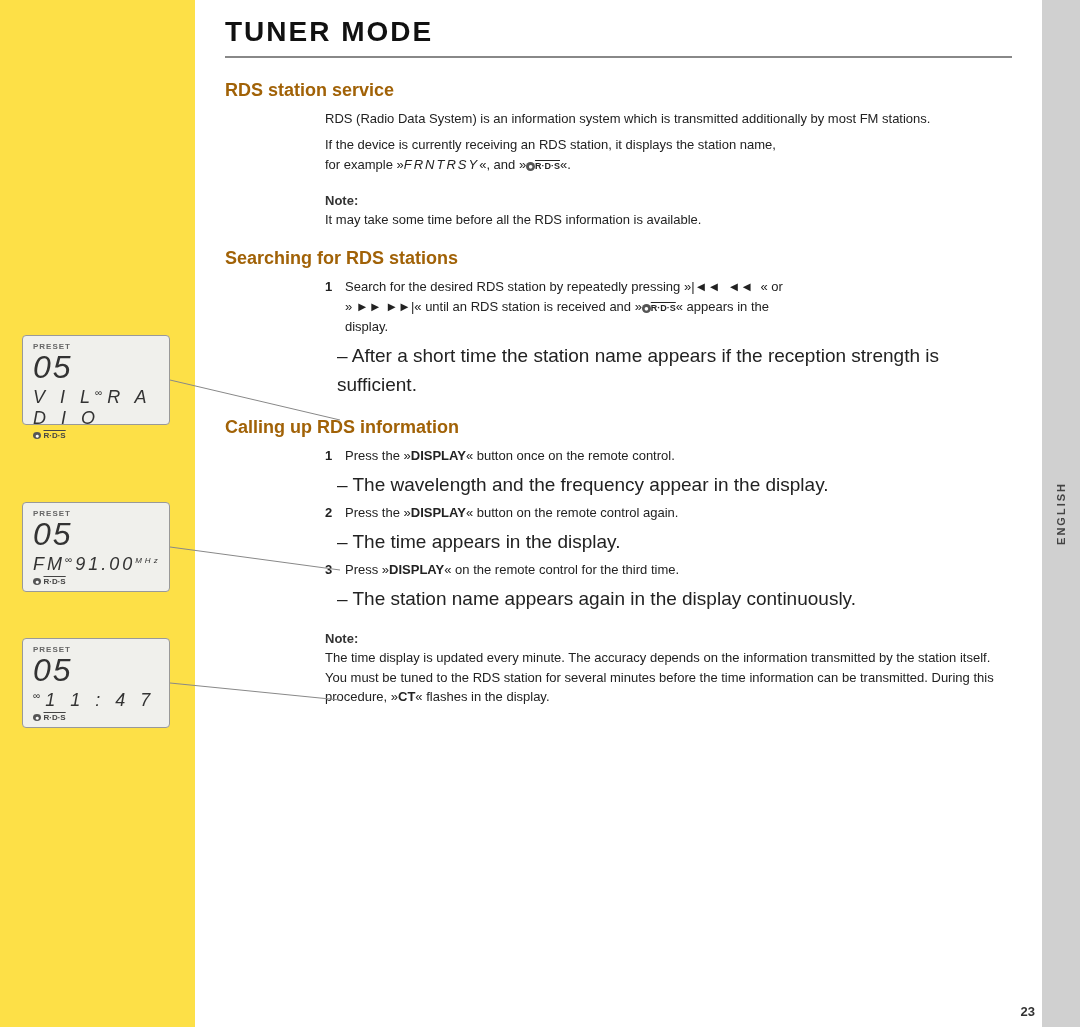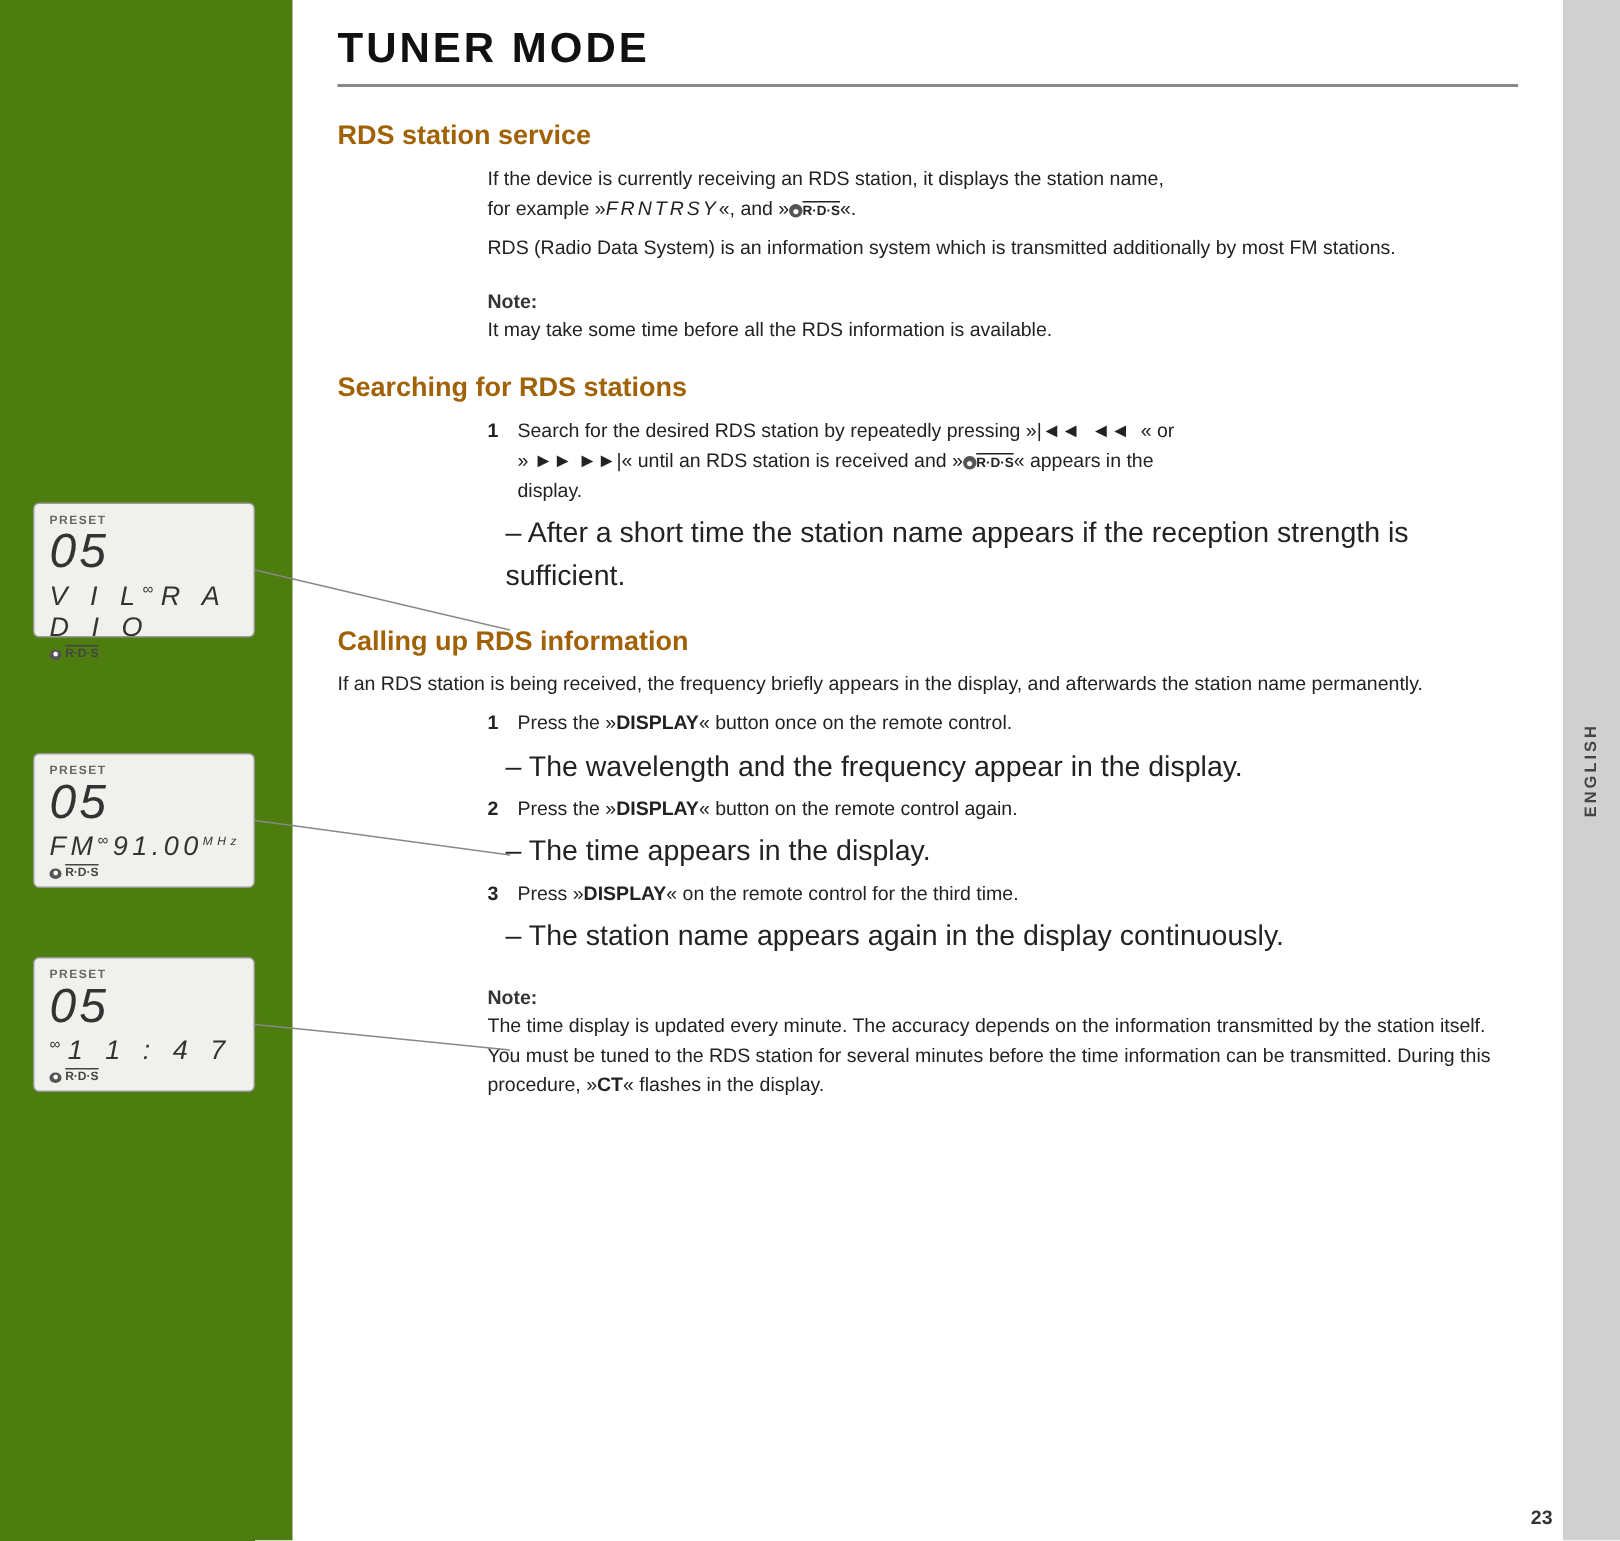--- a/index.html
+++ b/index.html
@@ -13,21 +13,21 @@
       overflow: hidden;
       position: relative;
     }
 
     
     .sidebar {
       position: absolute;
       left: 0; top: 0;
       width: 195px;
       height: 1027px;
-      background: #4d7c0f;
+      background: #fde047;
     }
 
     
     .right-bar {
       position: absolute;
       right: 0; top: 0;
       width: 38px;
       height: 1027px;
       background: #d0d0d0;
       display: flex;
@@ -230,25 +230,25 @@
 <div class="content">
 
   <div class="page-header">
     <span class="page-title">TUNER MODE</span>
   </div>
 
   <div class="section-gap">
     <div class="section-title">RDS station service</div>
 
     <div style="margin-left: 100px;">
+      <p class="body-text">RDS (Radio Data System) is an information system which is transmitted additionally by most FM stations.</p>
       <p class="body-text">
         If the device is currently receiving an RDS station, it displays the station name,<br>
         for example »<span style="font-style:italic;letter-spacing:2px;">FRNTRSY</span>«, and »<span style="background:#555;color:#fff;border-radius:50%;padding:0 2px;font-size:8px;font-weight:bold;">●</span><span style="font-size:9px;font-weight:bold;text-decoration:overline;">R·D·S</span>«.
       </p>
-      <p class="body-text">RDS (Radio Data System) is an information system which is transmitted additionally by most FM stations.</p>
       <div>
         <div class="note-label">Note:</div>
         <div class="note-text">It may take some time before all the RDS information is available.</div>
       </div>
     </div>
   </div>
 
   <div class="section-gap">
     <div class="section-title">Searching for RDS stations</div>
 
@@ -263,21 +263,20 @@
       </div>
       <div class="sub-item">
         – After a short time the station name appears if the reception strength is sufficient.
       </div>
     </div>
   </div>
 
   <div class="section">
     <div class="section-title">Calling up RDS information</div>
 
-    <p class="body-text">If an RDS station is being received, the frequency briefly appears in the display, and afterwards the station name permanently.</p>
 
     <div style="margin-left: 100px;">
       <div class="numbered-item">
         <span class="num">1</span>
         <div class="item-content">
           Press the »<span class="bold">DISPLAY</span>« button once on the remote control.
         </div>
       </div>
       <div class="sub-item">– The wavelength and the frequency appear in the display.</div>
 

